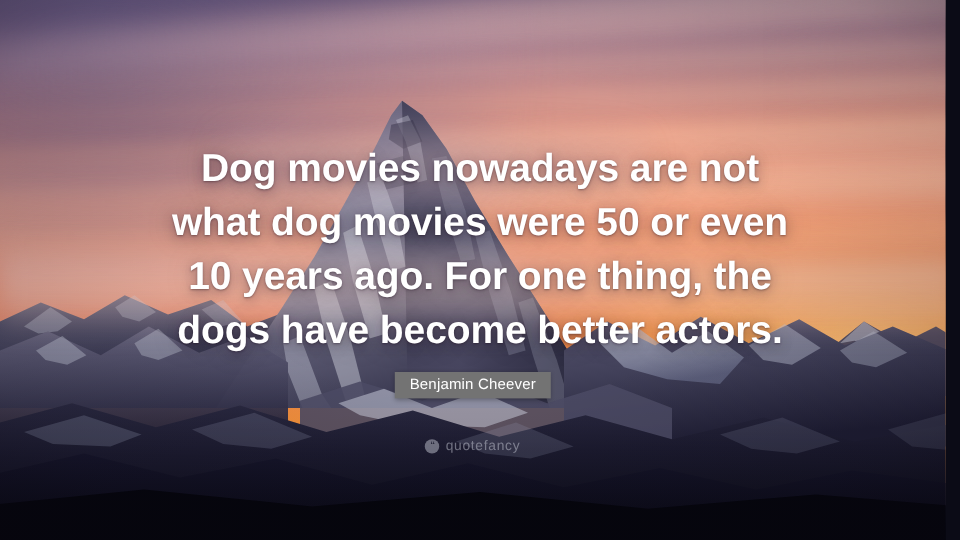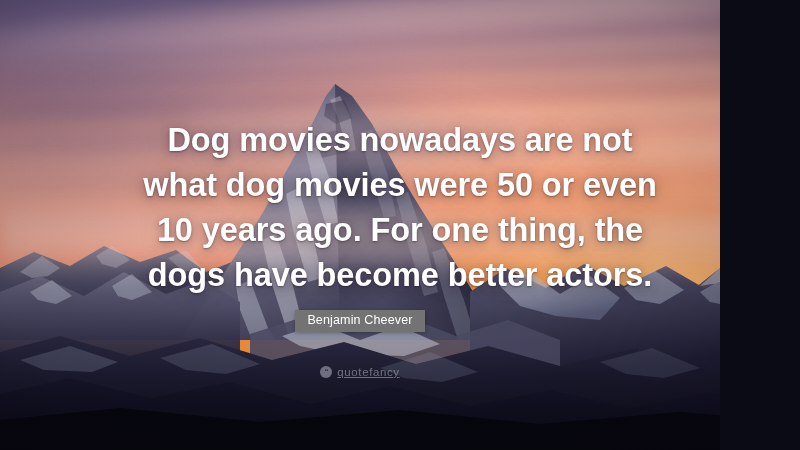--- a/index.html
+++ b/index.html
@@ -7,21 +7,21 @@
   html, body {
     width: 800px;
     height: 450px;
     overflow: hidden;
     background: #0b0b16;
     font-family: "Liberation Sans", sans-serif;
   }
 
   .card {
     position: relative;
-    width: 720px;
+    width: 788px;
     height: 450px;
     overflow: hidden;
   }
 
   
   .sky {
     position: absolute;
     inset: 0;
     background:
       linear-gradient(178deg,
@@ -202,21 +202,20 @@
     font-weight: bold;
     color: #3a3d4d;
     letter-spacing: -.5px;
     transform: translateY(-.5px);
   }
   .wm-text {
     color: #d2d5e0;
     font-size: 11.5px;
     letter-spacing: .6px;
     font-weight: normal;
-    text-decoration: underline;
   }
 </style>
 </head>
 <body>
 
 <div class="card">
 
   <div class="sky"></div>
   <div class="leftglow"></div>
   <div class="sunglow"></div>

